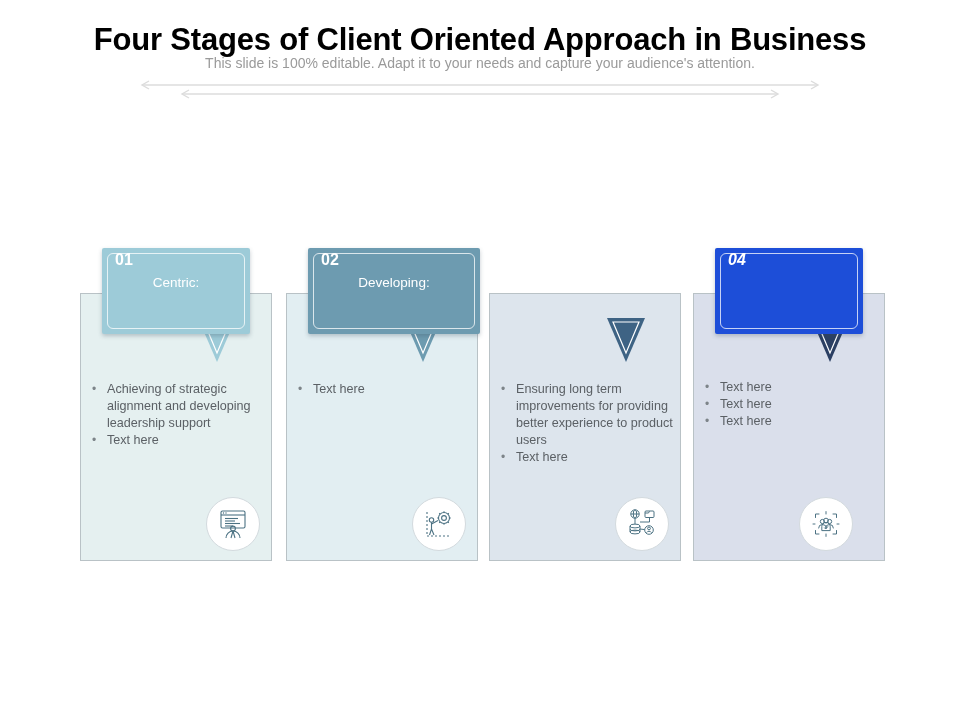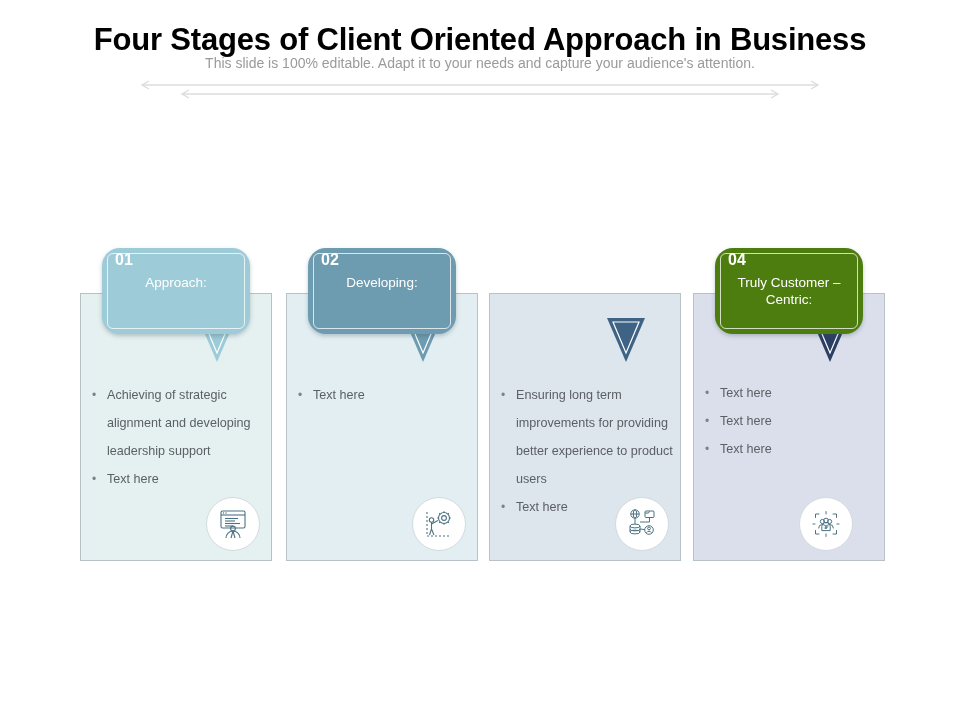--- a/index.html
+++ b/index.html
@@ -69,21 +69,21 @@
     height: 268px;
     border: 1px solid #b9c2c6;
     box-sizing: border-box;
   }
   .card-bubble {
     position: absolute;
     left: 22px;
     top: 0;
     width: 148px;
     height: 86px;
-    border-radius: 18px;
+    border-radius: 2px;
     box-shadow: 0 2px 4px rgba(60,80,95,0.30);
   }
   .bubble-inner-border {
     position: absolute;
     left: 5px;
     top: 5px;
     right: 5px;
     bottom: 5px;
     border: 1px solid rgba(255,255,255,0.75);
     border-radius: 6px;
@@ -118,21 +118,21 @@
     top: 133px;
     width: 175px;
     margin: 0;
     padding: 0;
     list-style: none;
   }
   .card-bullets li {
     position: relative;
     padding-left: 17px;
     font-size: 12.6px;
-    line-height: 28px;
+    line-height: 17px;
     color: #5b6065;
     margin-bottom: 0px;
   }
   .card-bullets li::before {
     content: "\2022";
     position: absolute;
     left: 2px;
     top: 0;
     color: #7d8489;
     font-size: 12px;
@@ -176,21 +176,21 @@
     <div class="card-panel" style="background:#e5f0f0;"></div>
 
     <svg class="bubble-tail-svg" width="194" height="120" viewBox="0 0 194 120" style="position:absolute;left:0;top:0;">
       <path d="M 118 70 L 156 70 L 137 114 Z" fill="#9dcbd8"></path>
       <path d="M 124 74 L 150 74 L 137 105 Z" fill="none" stroke="#ffffff" stroke-width="1.2"></path>
     </svg>
 
     <div class="card-bubble" style="background:#9dcbd8;">
       <div class="bubble-inner-border"></div>
       <div class="bubble-num">01</div>
-      <div class="bubble-label">Approach:</div>
+      <div class="bubble-label">Centric:</div>
     </div>
 
     <ul class="card-bullets">
       <li>Achieving of strategic alignment and developing leadership support</li>
       <li>Text here</li>
     </ul>
 
     <div class="card-icon" style="left:126px;top:249px;">
       <svg width="34" height="34" viewBox="0 0 34 34" fill="none" stroke="#4c7283" stroke-width="1.1">
         <rect x="5" y="4" width="24" height="17" rx="1.5"></rect>
@@ -209,21 +209,21 @@
   </div>
 
   <div class="card" style="left:286px;">
     <div class="card-panel" style="background:#e2eef2;"></div>
 
     <svg width="194" height="120" viewBox="0 0 194 120" style="position:absolute;left:0;top:0;">
       <path d="M 118 70 L 156 70 L 137 114 Z" fill="#6d9bb0"></path>
       <path d="M 124 74 L 150 74 L 137 105 Z" fill="none" stroke="#ffffff" stroke-width="1.2"></path>
     </svg>
 
-    <div class="card-bubble" style="background:#6d9bb0;">
+    <div class="card-bubble" style="background:#6d9bb0;padding-left:24px;">
       <div class="bubble-inner-border"></div>
       <div class="bubble-num">02</div>
       <div class="bubble-label">Developing:</div>
     </div>
 
     <ul class="card-bullets">
       <li>Text here</li>
     </ul>
 
     <div class="card-icon" style="left:126px;top:249px;">
@@ -275,24 +275,23 @@
   </div>
 
   <div class="card" style="left:693px;">
     <div class="card-panel" style="background:#dadfeb;"></div>
 
     <svg width="194" height="120" viewBox="0 0 194 120" style="position:absolute;left:0;top:0;">
       <path d="M 118 70 L 156 70 L 137 114 Z" fill="#2b3f63"></path>
       <path d="M 124 74 L 150 74 L 137 105 Z" fill="none" stroke="#ffffff" stroke-width="1.2"></path>
     </svg>
 
-    <div class="card-bubble" style="background:#4d7c0f;">
+    <div class="card-bubble" style="background:#1d4ed8;font-style:italic;">
       <div class="bubble-inner-border"></div>
       <div class="bubble-num">04</div>
-      <div class="bubble-label">Truly  Customer – Centric:</div>
     </div>
 
     <ul class="card-bullets" style="top:131px;">
       <li>Text here</li>
       <li>Text here</li>
       <li>Text here</li>
     </ul>
 
     <div class="card-icon" style="left:106px;top:249px;">
       <svg width="34" height="34" viewBox="0 0 34 34" fill="none" stroke="#4c7283" stroke-width="1">

